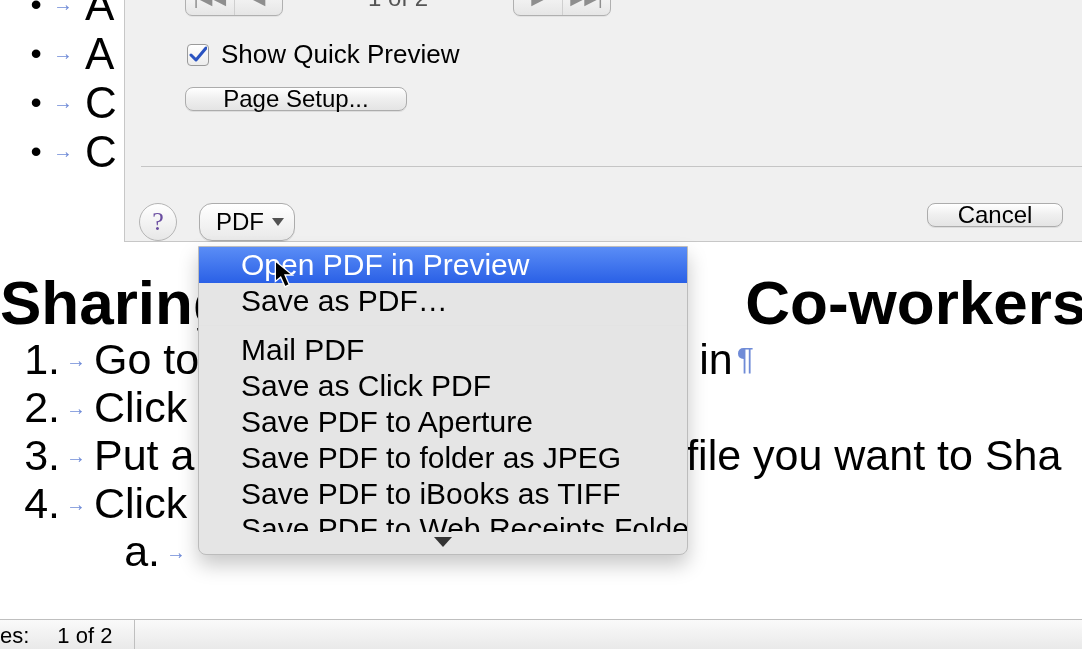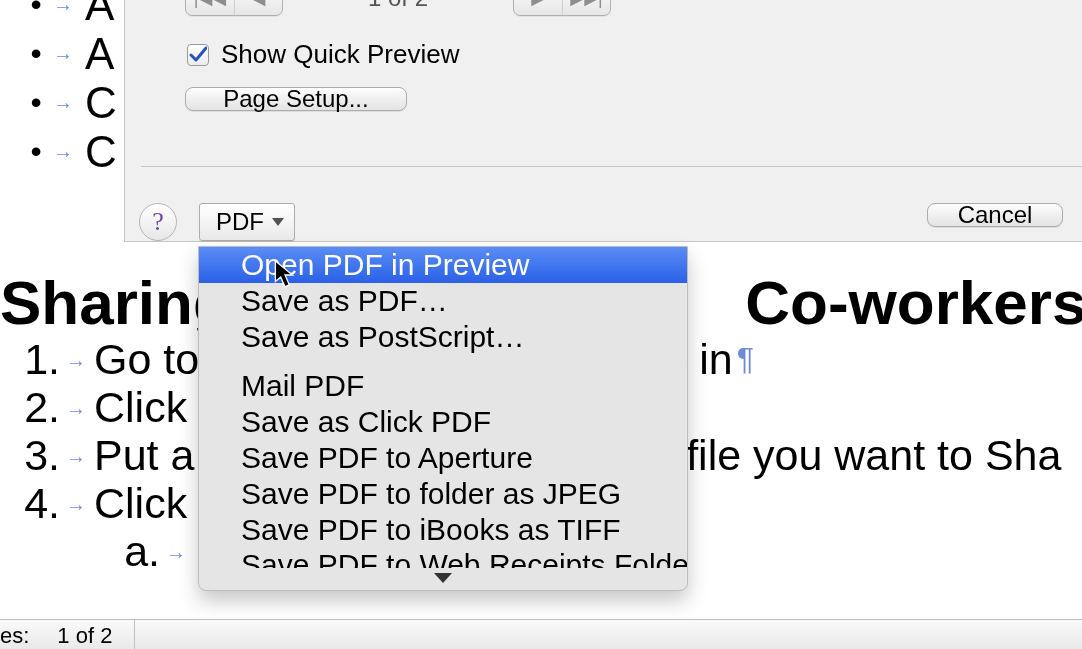--- a/index.html
+++ b/index.html
@@ -229,21 +229,21 @@
     color: #6a4da0;
     font-family: Georgia, serif;
   }
 
   .pdf-dropdown {
     position: absolute;
     left: 74px;
     top: 263px;
     height: 38px;
     border: 1px solid #acacac;
-    border-radius: 3px;
+    border-radius: 13px;
     background: linear-gradient(#ffffff, #e9e9e9);
     display: flex;
     align-items: center;
     padding: 0 30px 0 16px;
     font-size: 24px;
     box-shadow: 0 1px 0 rgba(0,0,0,0.08);
   }
   .pdf-dropdown .caret {
     position: absolute;
     right: 10px;
@@ -419,21 +419,20 @@
     </div>
 
     <div class="aqua-btn cancel-btn">
       <span>Cancel</span>
     </div>
   </div>
 
   <div class="menu">
     <div class="item highlight">Open PDF in Preview</div>
     <div class="item">Save as PDF…</div>
-    <div class="item">Save as PostScript…</div>
     <div class="group-sep"></div>
     <div class="item">Mail PDF</div>
     <div class="item">Save as Click PDF</div>
     <div class="item">Save PDF to Aperture</div>
     <div class="item">Save PDF to folder as JPEG</div>
     <div class="item">Save PDF to iBooks as TIFF</div>
     <div class="item truncated">Save PDF to Web Receipts Folder</div>
     <div class="scroll-caret"></div>
   </div>
 

